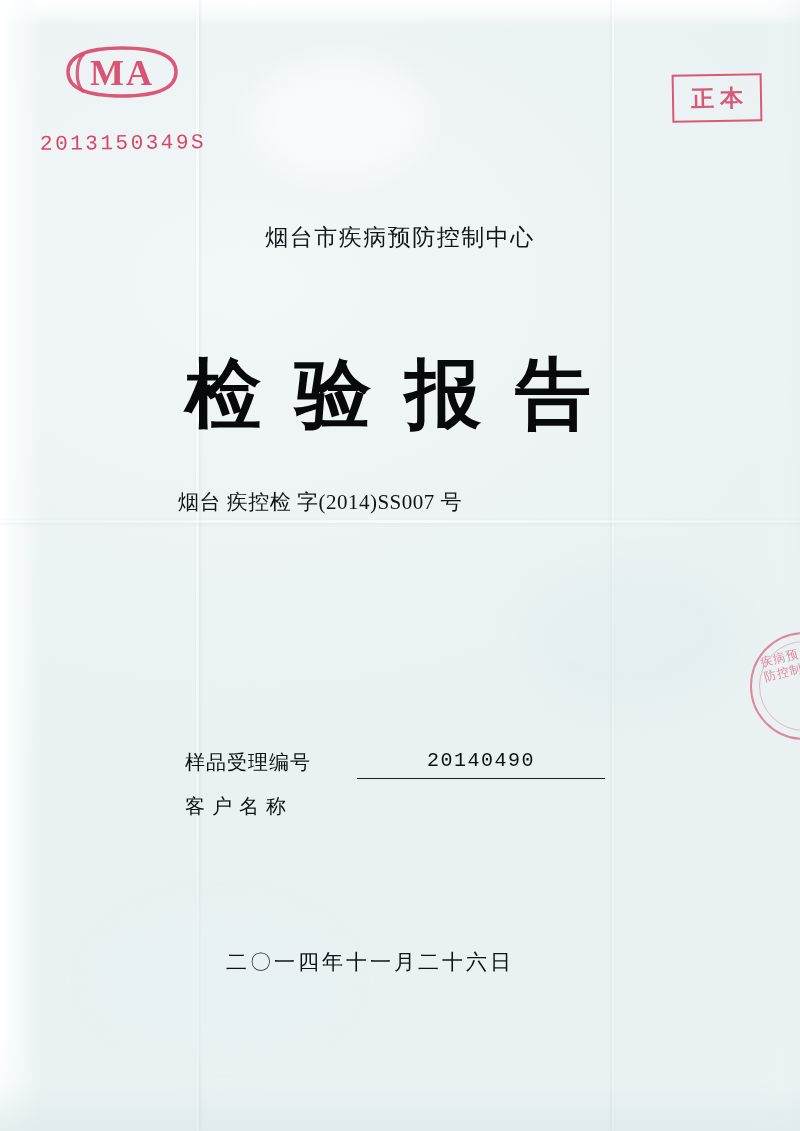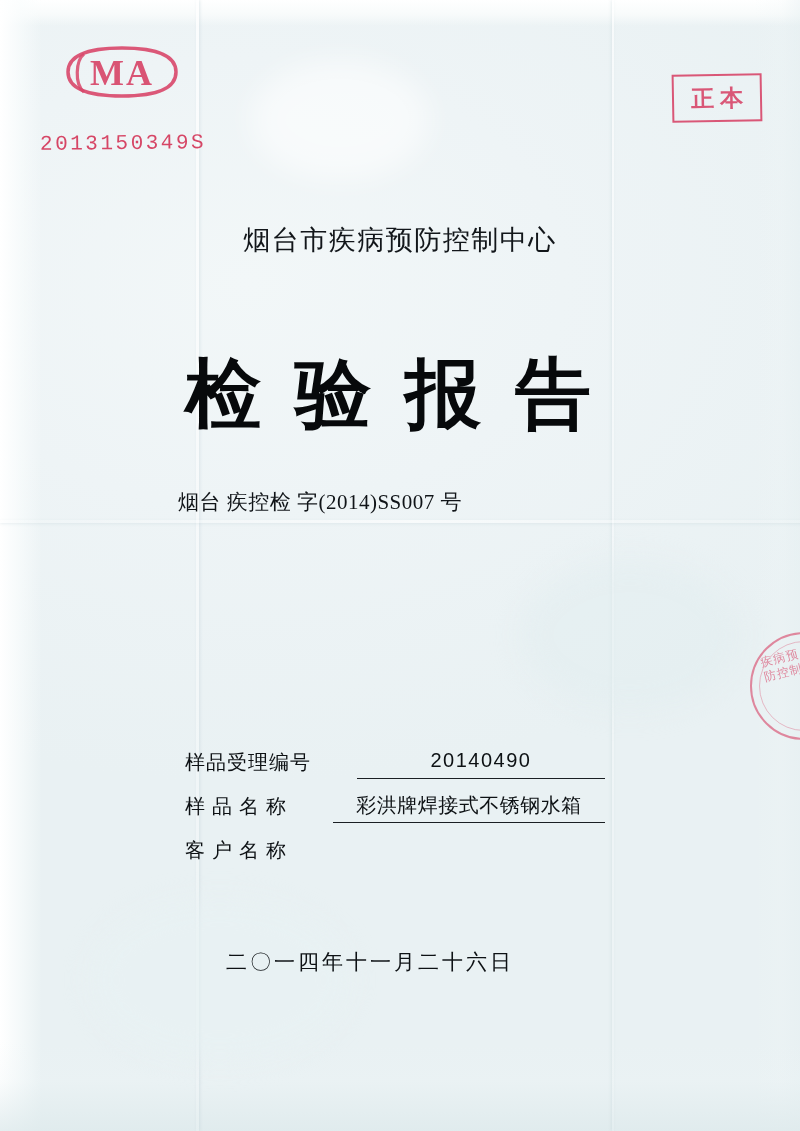--- a/index.html
+++ b/index.html
@@ -110,21 +110,21 @@
     opacity: 0.9;
   }
 
   
   .org {
     position: absolute;
     top: 222px;
     left: 0;
     width: 800px;
     text-align: center;
-    font-size: 27px;
+    font-size: 23px;
     letter-spacing: 1.5px;
     color: #12161a;
     font-family: "Liberation Serif", serif;
   }
 
   .big-title {
     position: absolute;
     top: 344px;
     left: 0;
     width: 776px;
@@ -173,21 +173,21 @@
     border-bottom: 1.6px solid #1a1f23;
     text-align: center;
     font-size: 20px;
     color: #0d1114;
     padding: 0 6px 3px 6px;
     margin-left: 6px;
     letter-spacing: 0.5px;
     min-height: 26px;
   }
   .field-value.mono {
-    font-family: Liberation Sans, sans-serif;
+    font-family: Liberation Mono, monospace;
     letter-spacing: 1.5px;
   }
 
   .date-line {
     position: absolute;
     top: 948px;
     left: 0;
     width: 740px;
     text-align: center;
     font-size: 21px;
@@ -264,23 +264,19 @@
     <div class="seal-inner"></div>
     <div class="seal-text">疾病预防控制</div>
   </div>
 
   <div class="fields">
     <div class="field-row">
       <span class="field-label">样品受理编号</span>
       <span class="field-value mono">20140490</span>
     </div>
     <div class="field-row">
-      <span class="field-label">样 品 名 称</span>
-      <span class="field-value">彩洪牌焊接式不锈钢水箱</span>
-    </div>
-    <div class="field-row">
       <span class="field-label">客 户 名 称</span>
     </div>
   </div>
 
   <div class="date-line">二〇一四年十一月二十六日</div>
 
 </div>
 
 </body></html>

